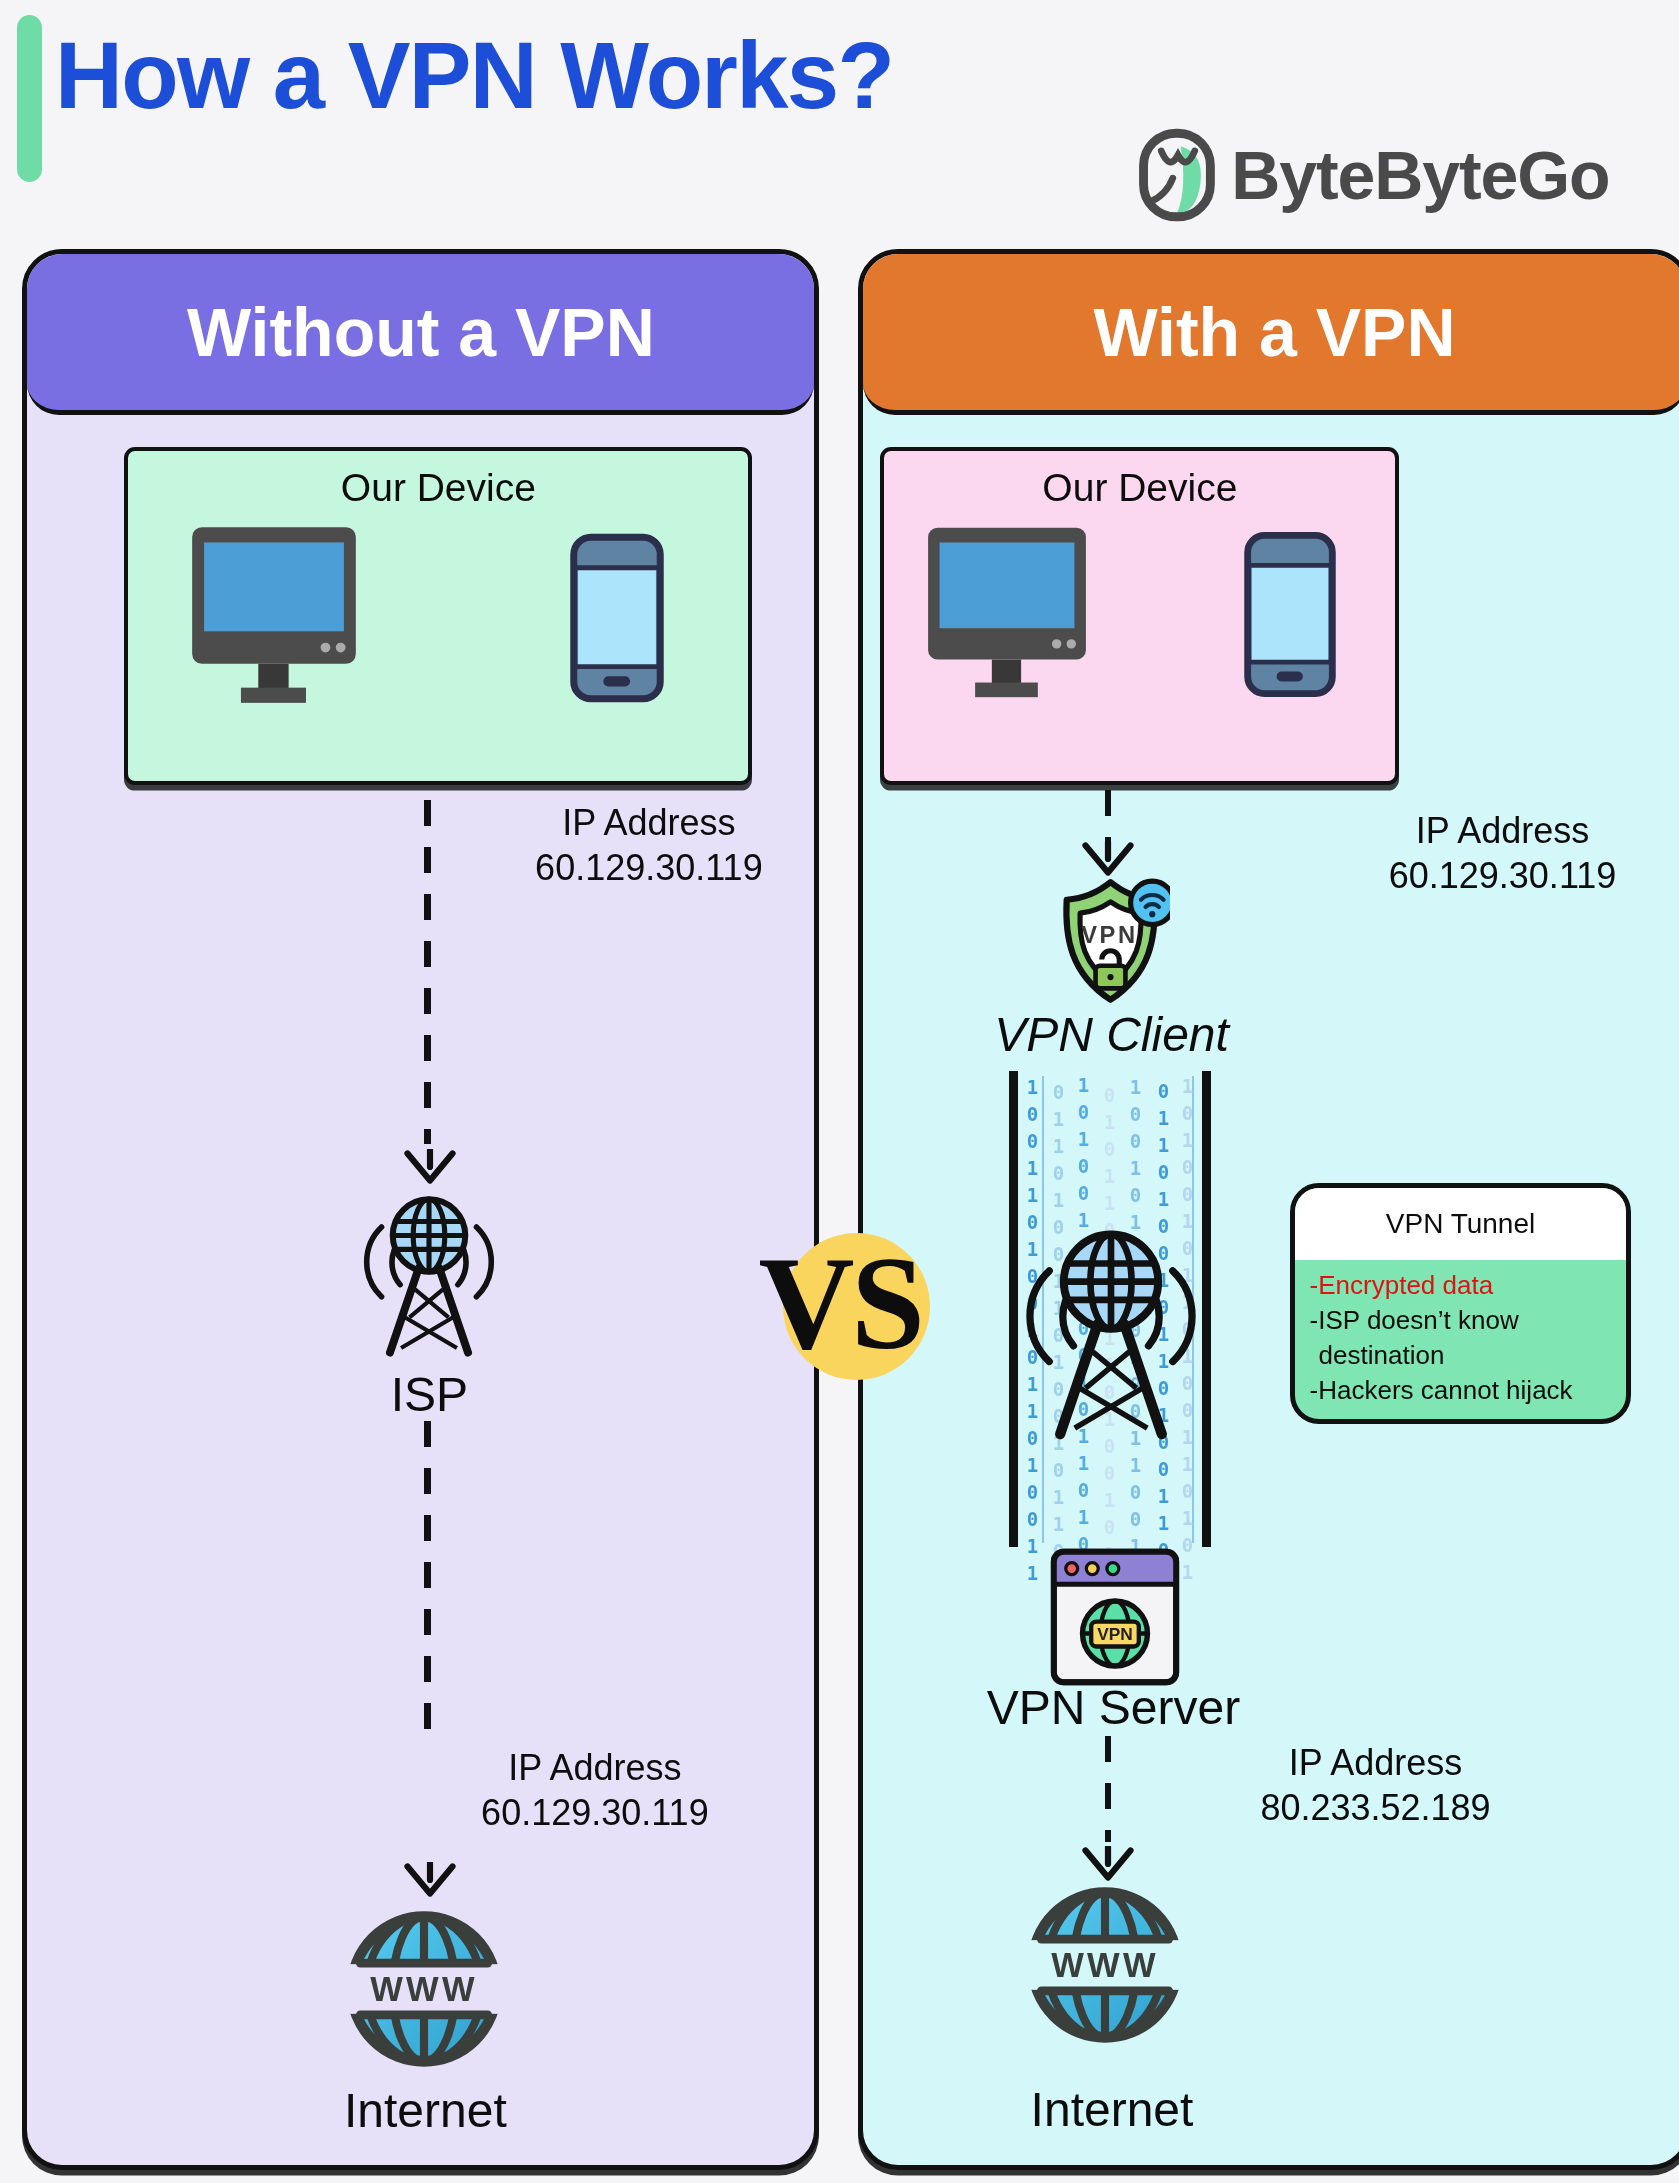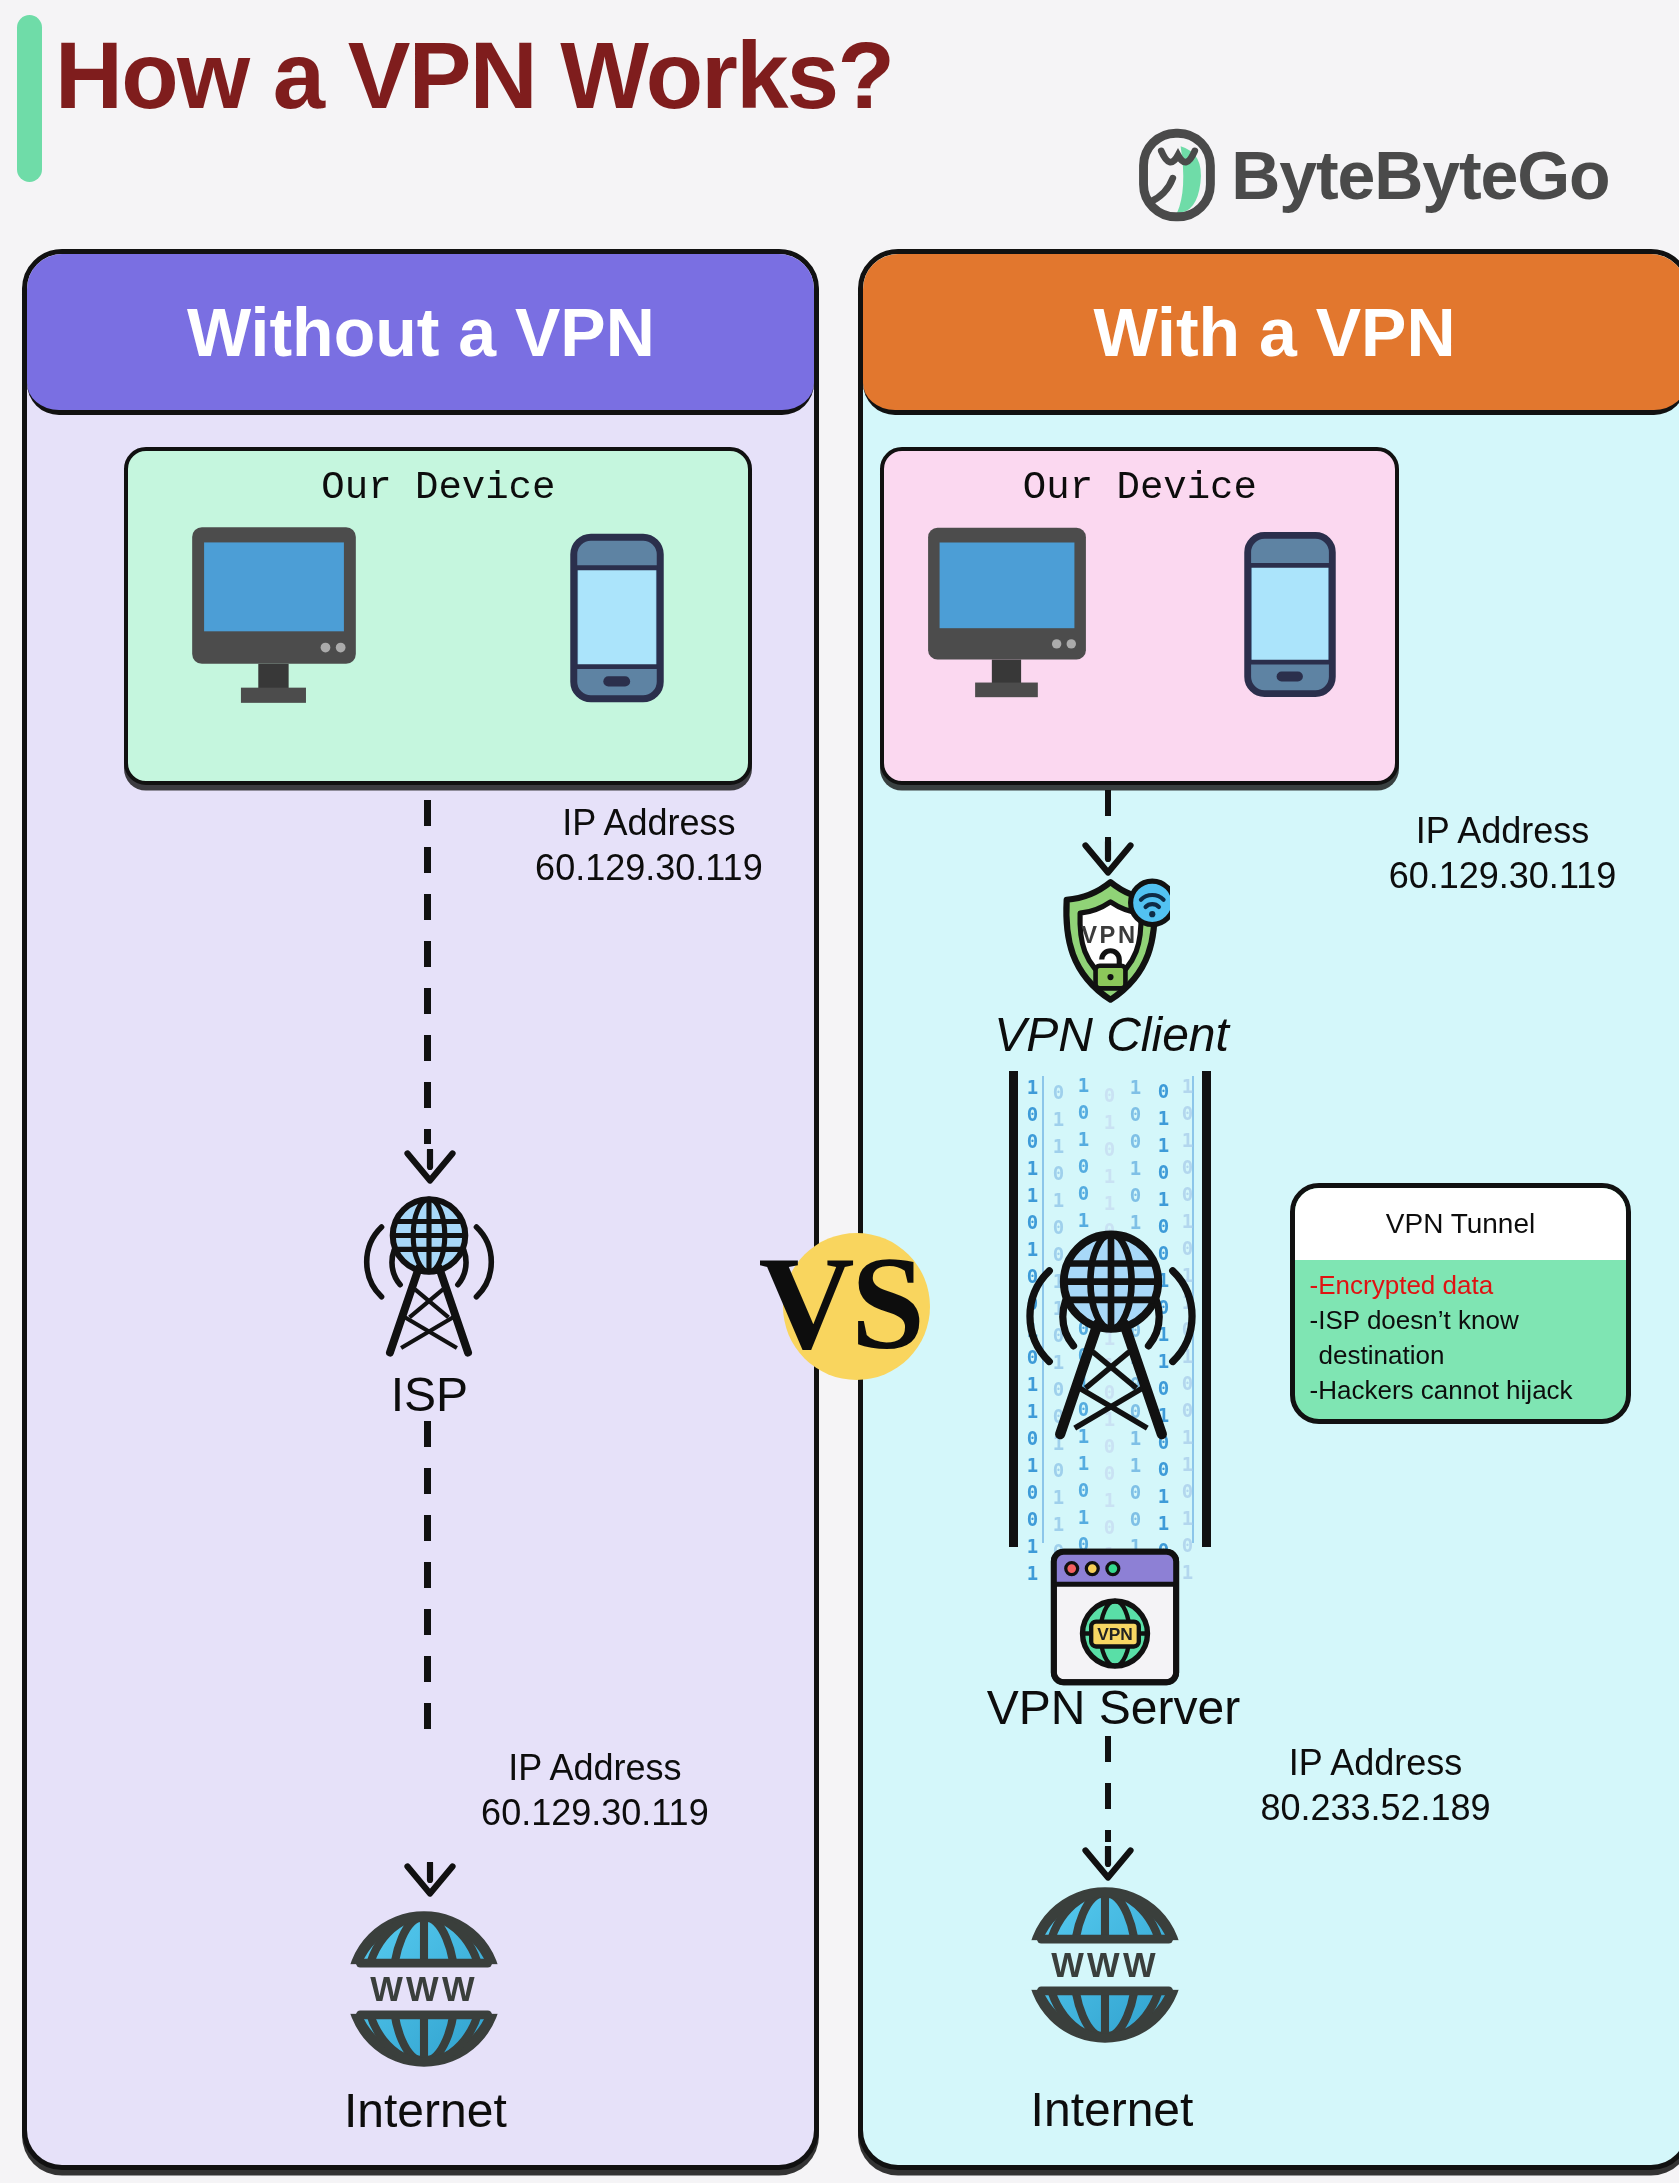--- a/index.html
+++ b/index.html
@@ -2,35 +2,35 @@
 <html style="font-size:9px"><head>
 <meta charset="utf-8">
 <style>
   html,body{margin:0;padding:0;background:#F5F4F6;}
   .page{position:relative;width:1679px;height:2183px;background:#F5F4F6;
         font-family:"Liberation Sans",sans-serif;color:#111;overflow:hidden;}
   .abs{position:absolute;}
 
   
   .accent-bar{left:17px;top:14.6px;width:25px;height:167px;border-radius:13.4px;background:#6FDCA8;}
-  .main-title{left:55px;top:22.4px;font-size:94px;font-weight:bold;letter-spacing:-1.7px;color:#7f1d1d;}
+  .main-title{left:55px;top:22.4px;font-size:94px;font-weight:bold;letter-spacing:-1.7px;color:#1d4ed8;}
   .brand{left:1136px;top:128px;display:flex;align-items:center;gap:11.2px;}
   .brand-text{font-size:68px;font-weight:bold;color:#4A4A4A;letter-spacing:-1.1px;}
 
   
   .panel{border:5.6px solid #111;border-radius:40px;overflow:hidden;box-shadow:0 5.6px 0 rgba(17,17,17,.85);}
   .panel.left{left:22.4px;top:249px;width:787px;height:1911px;background:#E6E1F9;}
   .panel.right{left:858px;top:249px;width:807px;height:1911px;background:#D4F7FA;padding-left:16px;}
   .panel-header{position:absolute;left:0;top:0;width:100%;height:161px;display:flex;align-items:center;
         justify-content:center;font-size:68px;font-weight:bold;color:#fff;border-bottom:5.6px solid #111;box-sizing:border-box;border-radius:32px;}
   .panel.left  .panel-header{background:#7A6FE2;}
   .panel.right .panel-header{background:#E2772E;}
 
   
-  .device-box{border:4.5px solid #111;border-radius:22px;box-shadow:0 5.6px 0 rgba(17,17,17,.8);font-family:Liberation Mono, monospace;}
+  .device-box{border:4.5px solid #111;border-radius:11px;box-shadow:0 5.6px 0 rgba(17,17,17,.8);}
   .device-box.mint{left:97px;top:193px;width:620px;height:330px;background:#C5F6DE;}
   .device-box.pink{left:17.4px;top:193px;width:511px;height:330px;background:#FBD8F0;}
   .device-title{display:block;text-align:center;margin-top:14.6px;font-size:39px;color:#0d0d0d;}
   .device-icons{display:flex;justify-content:space-between;align-items:flex-end;margin-top:15.7px;}
   .mint .device-icons{padding:0 84px 0 62px;}
   .pink .device-icons{padding:0 59px 0 42px;}
 
   
   .vdash{width:6.2px;background:repeating-linear-gradient(180deg,#111 0 26px,transparent 26px 47px);}
   .arrowhead{width:54px;height:36px;}

